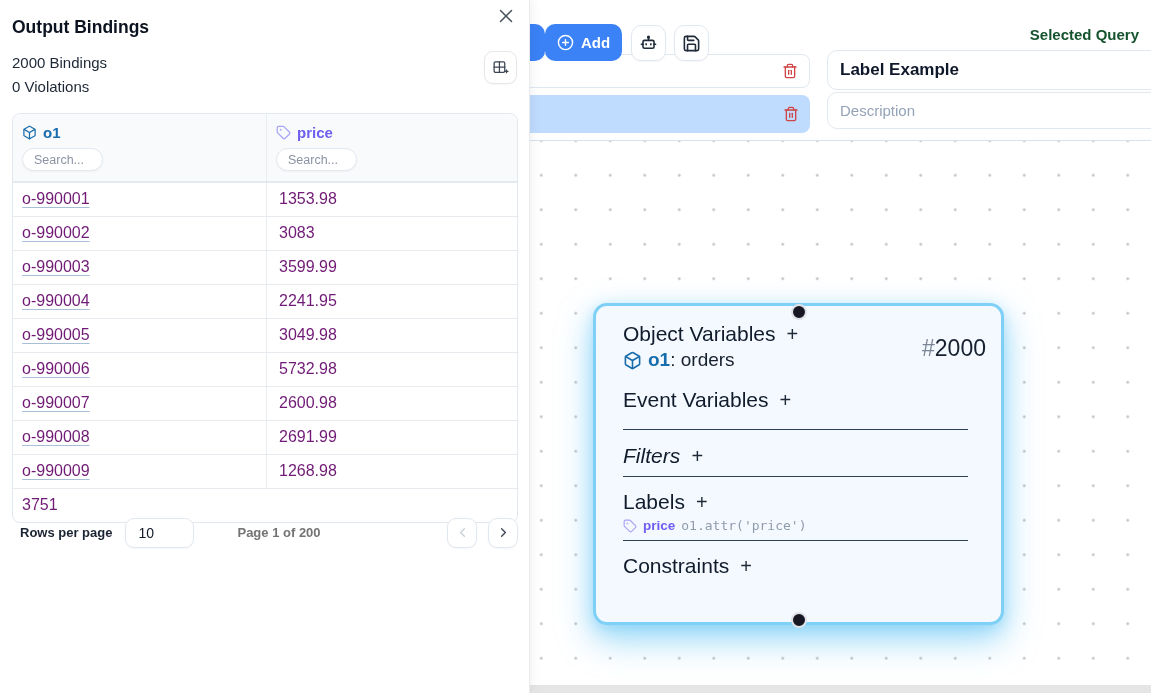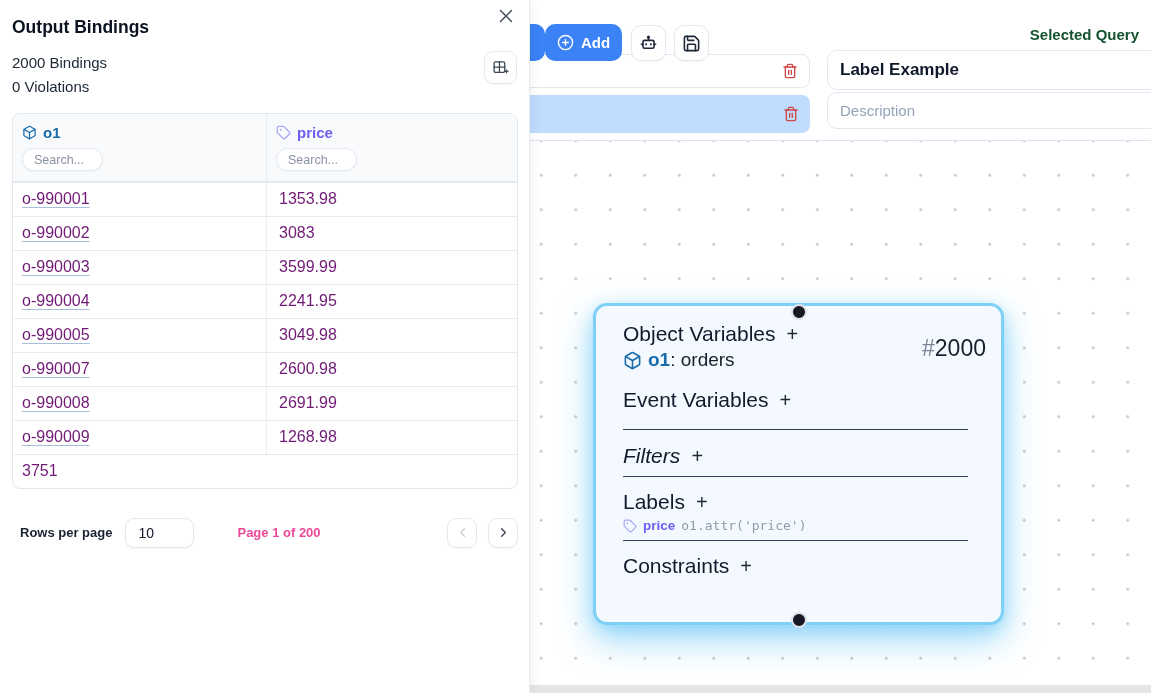--- a/index.html
+++ b/index.html
@@ -98,21 +98,21 @@
   .bt-td { padding:7px 8px 8px 9px; font-size:16px; color:#701a75; }
   .bt-td + .bt-td { border-left:1px solid #e9edf2; padding-left:12px; }
   .id-link { cursor:pointer; text-decoration:underline; text-decoration-color:#a8bfd8; text-underline-offset:3px; }
 
   .pagination { position:absolute; left:12px; top:517px; width:506px; height:31px; display:flex; align-items:center; }
   .pg-label { font-size:13px; font-weight:600; color:#1a2332; margin-left:8px; }
   .pg-select { margin-left:13px; width:69px; height:30px; border:1px solid #e2e8f0; border-radius:9px; background:#fff; cursor:pointer;
                display:flex; align-items:center; justify-content:space-between; padding:0 9px 0 12px; box-shadow:0 1px 2px rgba(0,0,0,.04);gap:37px; }
   .pg-select .val { font-size:14px; color:#111827; }
   .pg-select svg { width:13px; height:13px; color:#9ca3af; }
-  .pg-status { margin-left:43px; font-size:13px; font-weight:600; color:#ec4899; }
+  .pg-status { margin-left:43px; font-size:13px; font-weight:600; color:#737373; }
   .pg-nav { margin-left:auto; display:flex; gap:11px; }
   .pg-btn { width:30px; height:30px; border:1px solid #e2e8f0; border-radius:9px; background:#fff; cursor:pointer;
             display:flex; align-items:center; justify-content:center; box-shadow:0 1px 2px rgba(0,0,0,.04); }
   .pg-btn svg { width:15px; height:15px; }
   .pg-btn.prev { color:#c9ced6; }
   .pg-btn.next { color:#3f4754; }
 </style>
 </head>
 <body>
 
@@ -309,20 +309,24 @@
       </div>
     <div class="bt-row">
         <div class="bt-td"><span class="id-link">o-990004</span></div>
         <div class="bt-td">2241.95</div>
       </div>
     <div class="bt-row">
         <div class="bt-td"><span class="id-link">o-990005</span></div>
         <div class="bt-td">3049.98</div>
       </div>
     <div class="bt-row">
+        <div class="bt-td"><span class="id-link">o-990006</span></div>
+        <div class="bt-td">5732.98</div>
+      </div>
+    <div class="bt-row">
         <div class="bt-td"><span class="id-link">o-990007</span></div>
         <div class="bt-td">2600.98</div>
       </div>
     <div class="bt-row">
         <div class="bt-td"><span class="id-link">o-990008</span></div>
         <div class="bt-td">2691.99</div>
       </div>
     <div class="bt-row">
         <div class="bt-td"><span class="id-link">o-990009</span></div>
         <div class="bt-td">1268.98</div>

